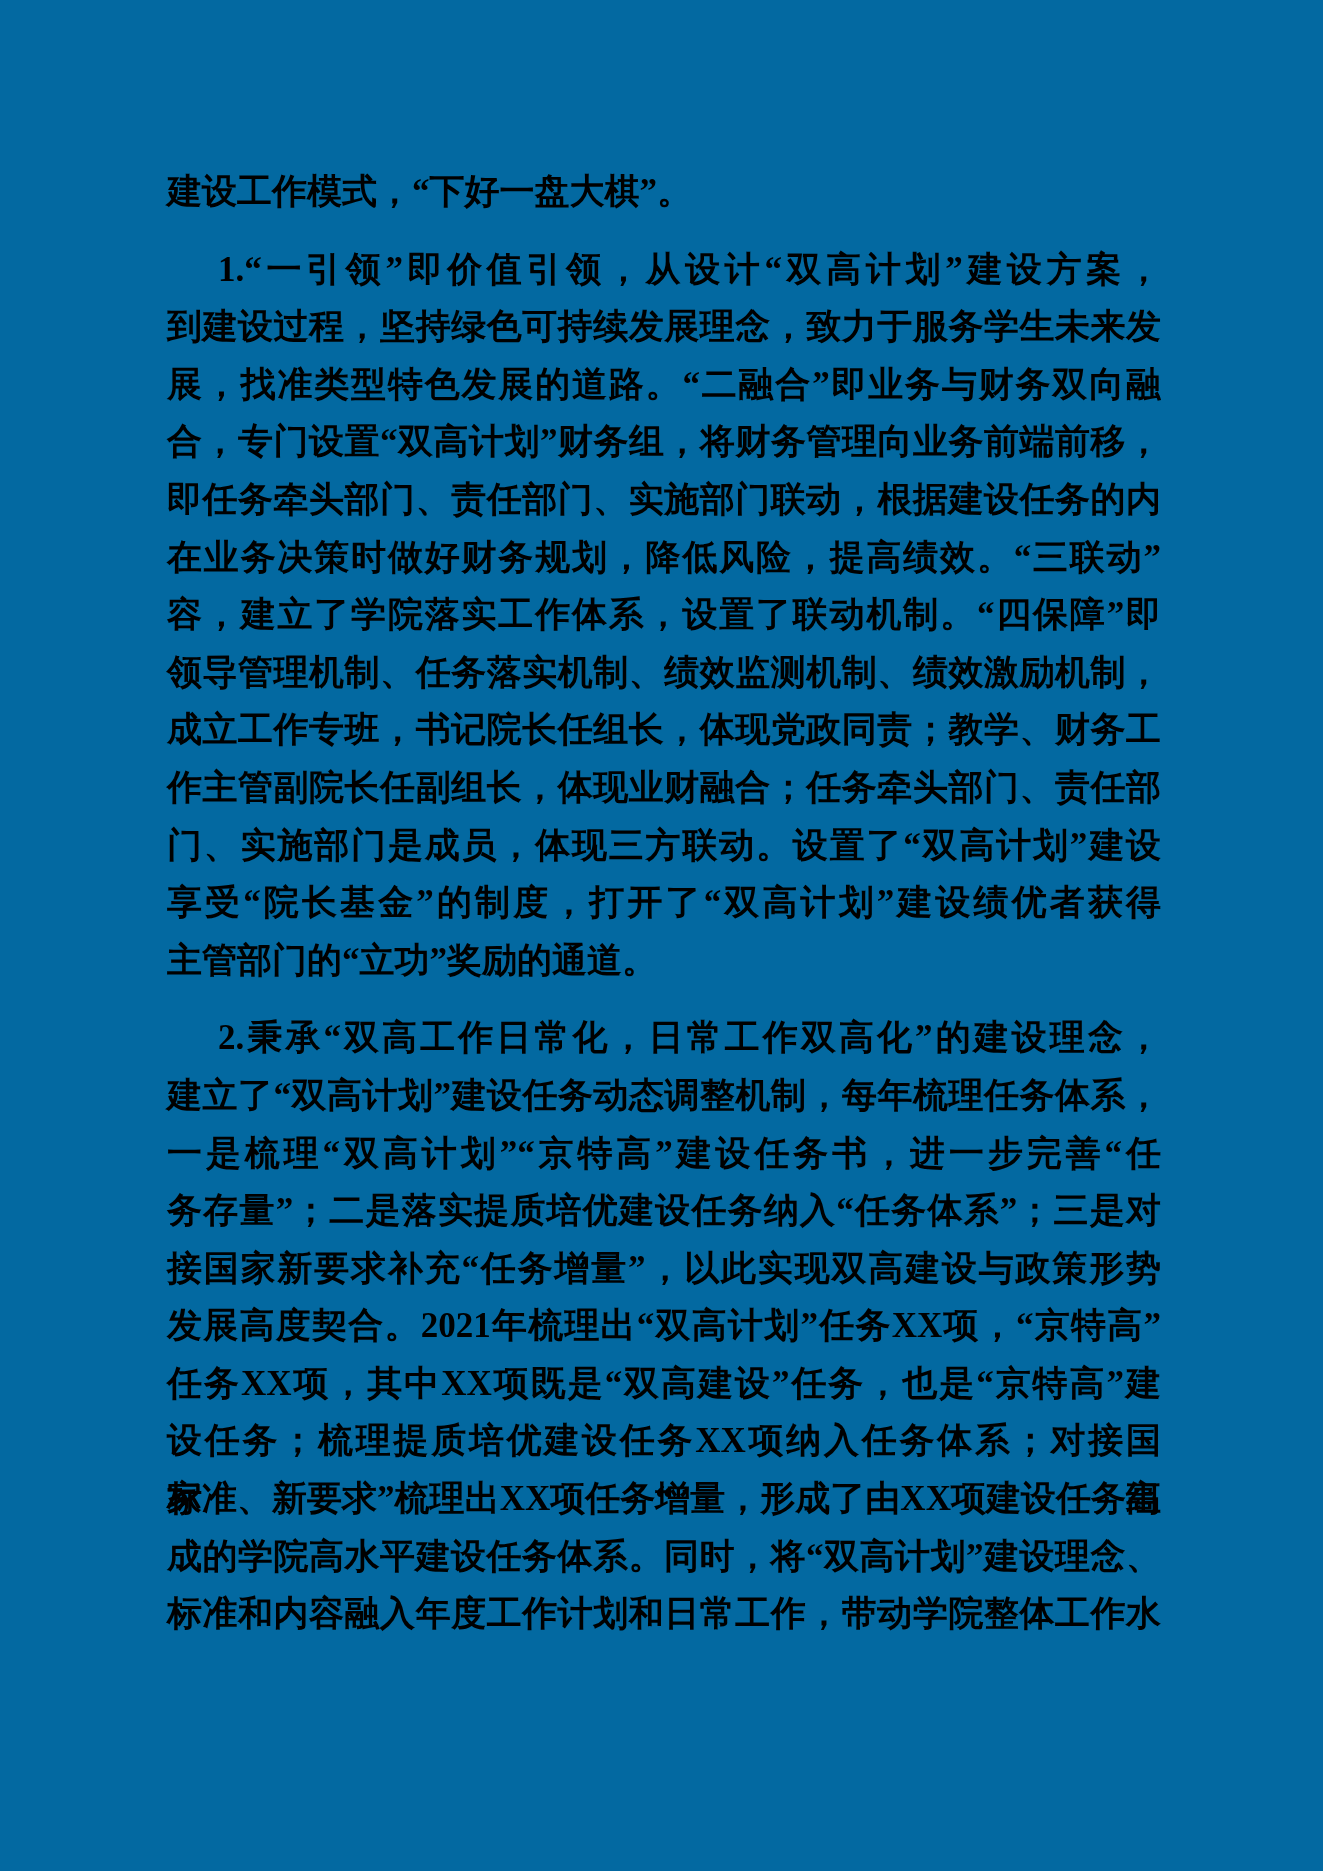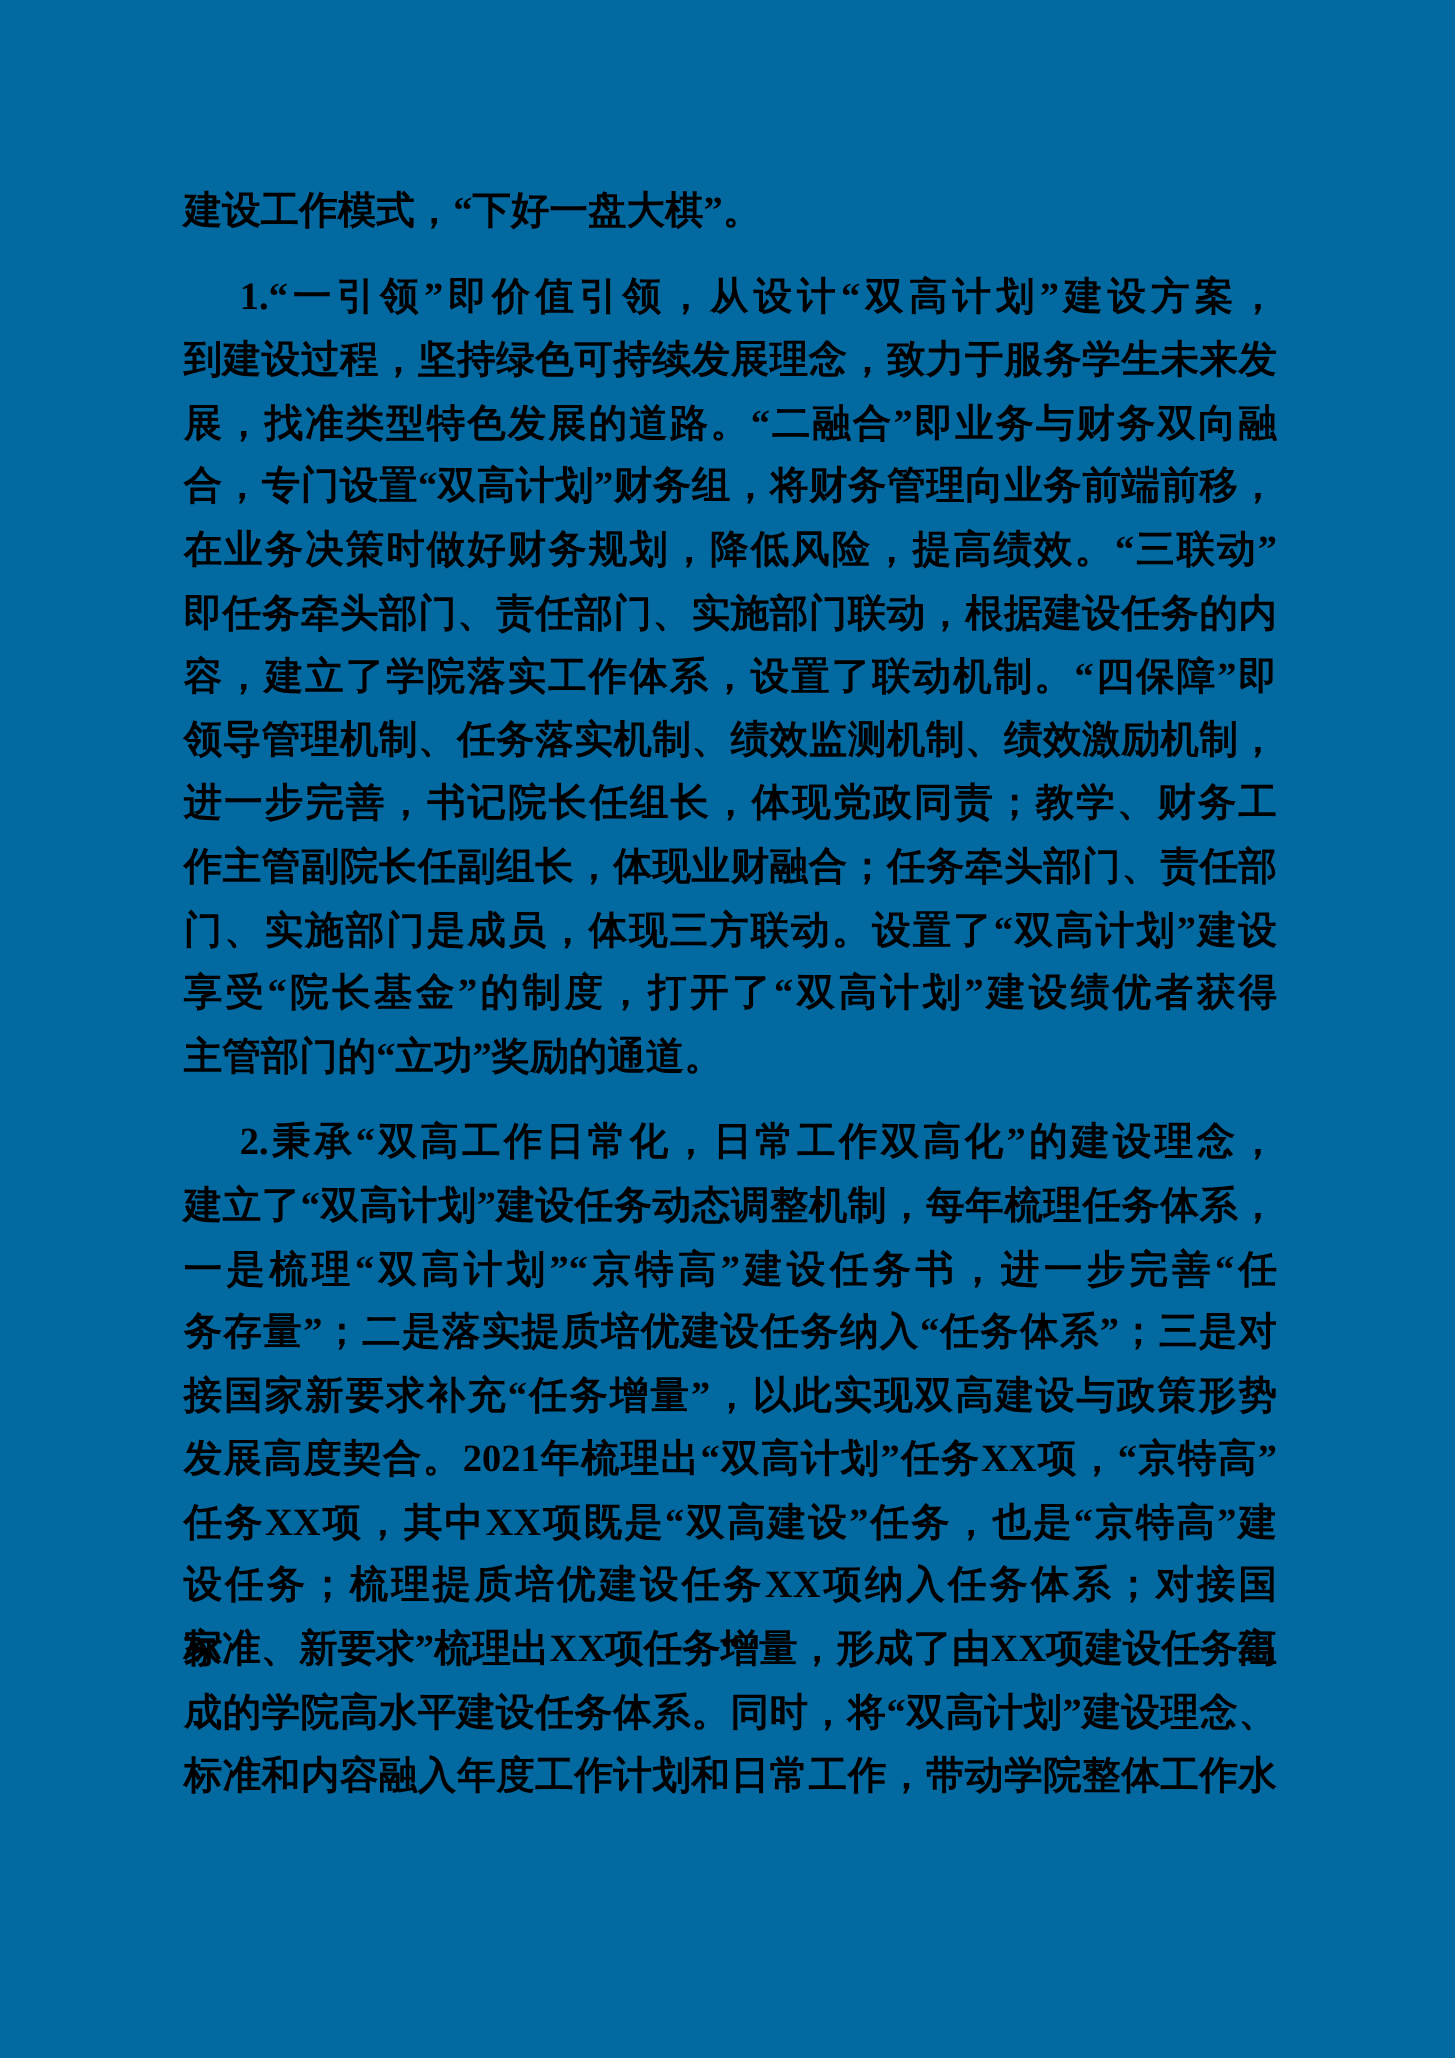--- a/index.html
+++ b/index.html
@@ -42,25 +42,25 @@
 <div class="page">
   <div class="text-block">
       <div class="para">
         <div class="line last"><span class="seg b">建设工作模式，“下好一盘大棋”。</span></div>
       </div>
       <div class="para">
         <div class="line indent"><span class="seg">1.“一引领”即</span><span class="seg b">价值引领，</span><span class="seg">从设计“双高计划”建设方案，</span></div>
         <div class="line"><span class="seg">到建设过程，坚持绿色可持续发展理念，致力于服务学生未来发</span></div>
         <div class="line"><span class="seg">展，找准类型特色发展的道路。“二融合”即</span><span class="seg b">业务与财务双向融</span></div>
         <div class="line"><span class="seg b">合，</span><span class="seg">专门设置“双高计划”财务组，将财务管理向业务前端前移，</span></div>
+        <div class="line"><span class="seg">即</span><span class="seg b">任务牵头部门、责任部门、实施部门联动，</span><span class="seg">根据建设任务的内</span></div>
         <div class="line"><span class="seg">在业务决策时做好财务规划，降低风险，提高绩效。“三联动”</span></div>
-        <div class="line"><span class="seg">即</span><span class="seg b">任务牵头部门、责任部门、实施部门联动，</span><span class="seg">根据建设任务的内</span></div>
         <div class="line"><span class="seg">容，建立了学院落实工作体系，设置了联动机制。“四保障”即</span></div>
         <div class="line"><span class="seg b">领导管理机制、任务落实机制、绩效监测机制、绩效激励机制，</span></div>
-        <div class="line"><span class="seg">进一步完善，书记院长任组长，体现党政同责；教学、财务工</span></div>
+        <div class="line"><span class="seg">成立工作专班，书记院长任组长，体现党政同责；教学、财务工</span></div>
         <div class="line"><span class="seg">作主管副院长任副组长，体现业财融合；任务牵头部门、责任部</span></div>
         <div class="line"><span class="seg">门、实施部门是成员，体现三方联动。设置了“双高计划”建设</span></div>
         <div class="line"><span class="seg">享受</span><span class="seg b">“院长基金”的</span><span class="seg">制度，打开了“双高计划”建设绩优者获得</span></div>
         <div class="line last"><span class="seg">主管部门的</span><span class="seg b">“立功”奖励</span><span class="seg">的通道。</span></div>
       </div>
       <div class="para">
         <div class="line indent"><span class="seg">2.秉承</span><span class="seg b">“双高工作日常化，日常工作双高化”</span><span class="seg">的建设理念，</span></div>
         <div class="line"><span class="seg">建立了“双高计划”建设任务</span><span class="seg b">动态调整机制，</span><span class="seg">每年梳理任务体系，</span></div>
         <div class="line"><span class="seg">一是梳理“双高计划”“京特高”建设任务书，进一步完善“任</span></div>
         <div class="line"><span class="seg">务存量”；二是落实提质培优建设任务纳入“任务体系”；三是对</span></div>

